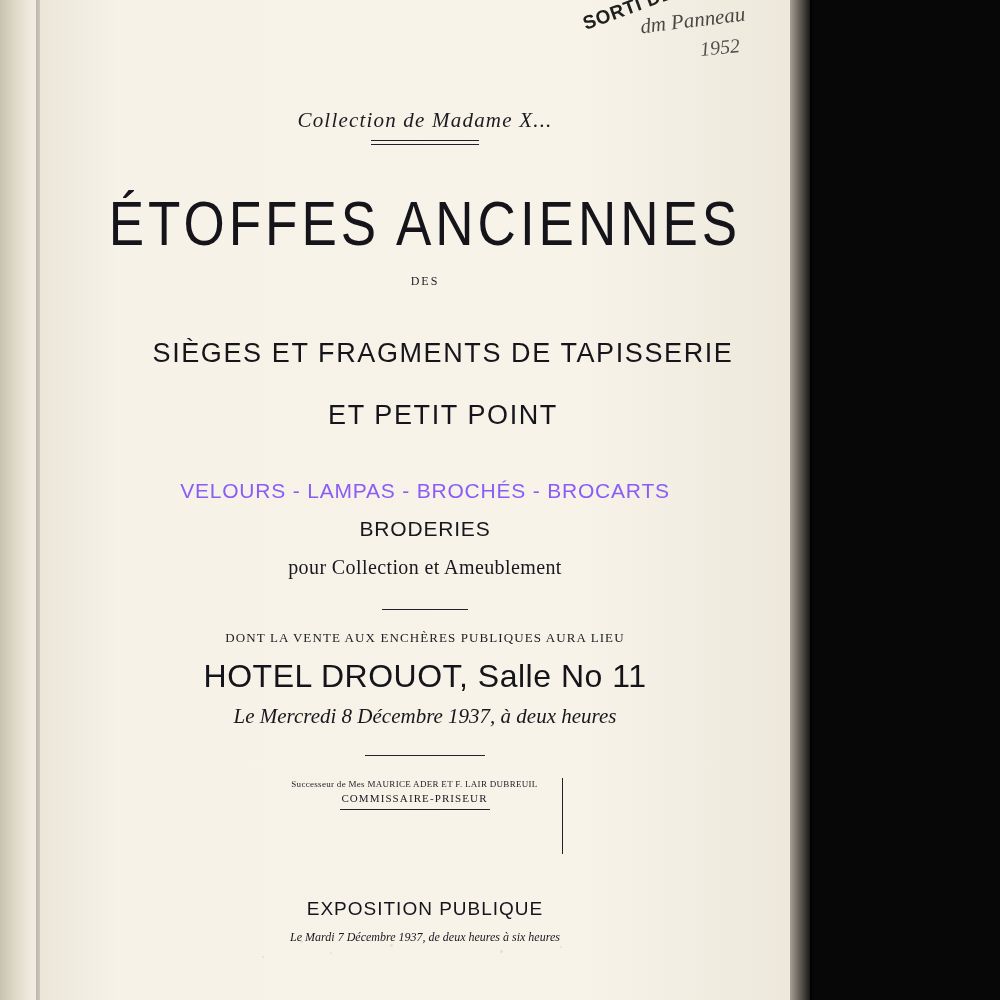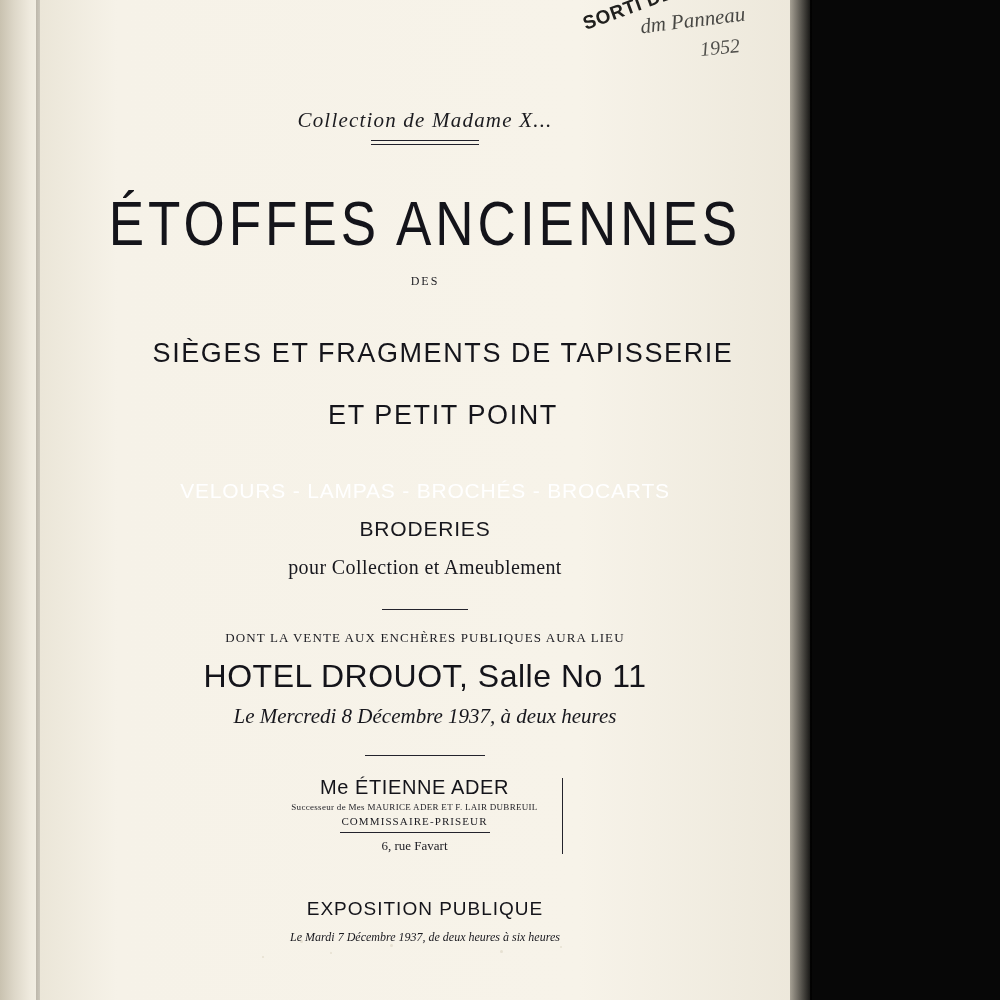--- a/index.html
+++ b/index.html
@@ -143,21 +143,21 @@
     letter-spacing: 1.6px;
     line-height: 1.55;
     color: #15151b;
     padding-left: 36px;
   }
   .materials {
     margin-top: 42px;
     font-family: "Liberation Sans", sans-serif;
     font-size: 21px;
     letter-spacing: 0.8px;
-    color: #ffffff;
+    color: #8b5cf6;
   }
   .broderies {
     margin-top: 14px;
     font-family: "Liberation Sans", sans-serif;
     font-size: 21px;
     letter-spacing: 0.8px;
     color: #17171d;
   }
   .pour {
     margin-top: 15px;
@@ -304,25 +304,23 @@
     <div class="rule-short"></div>
 
     <div class="vente-line">DONT LA VENTE AUX ENCHÈRES PUBLIQUES AURA LIEU</div>
     <div class="hotel">HOTEL DROUOT, Salle No 11</div>
     <div class="date-vente">Le Mercredi 8 Décembre 1937, à deux heures</div>
 
     <div class="rule-mid"></div>
 
     <div class="officials">
       <div class="official">
-        <div class="name">Me ÉTIENNE ADER</div>
         <div class="sub1">Successeur de Mes MAURICE ADER ET F. LAIR DUBREUIL</div>
         <div class="sub2">COMMISSAIRE-PRISEUR</div>
         <div class="underline"></div>
-        <div class="addr">6, rue Favart</div>
       </div>
       <div class="col-divider"></div>
     </div>
 
     <div class="expo">EXPOSITION PUBLIQUE</div>
     <div class="expo-date">Le Mardi 7 Décembre 1937, de deux heures à six heures</div>
 
   </div>
 </div>
 

